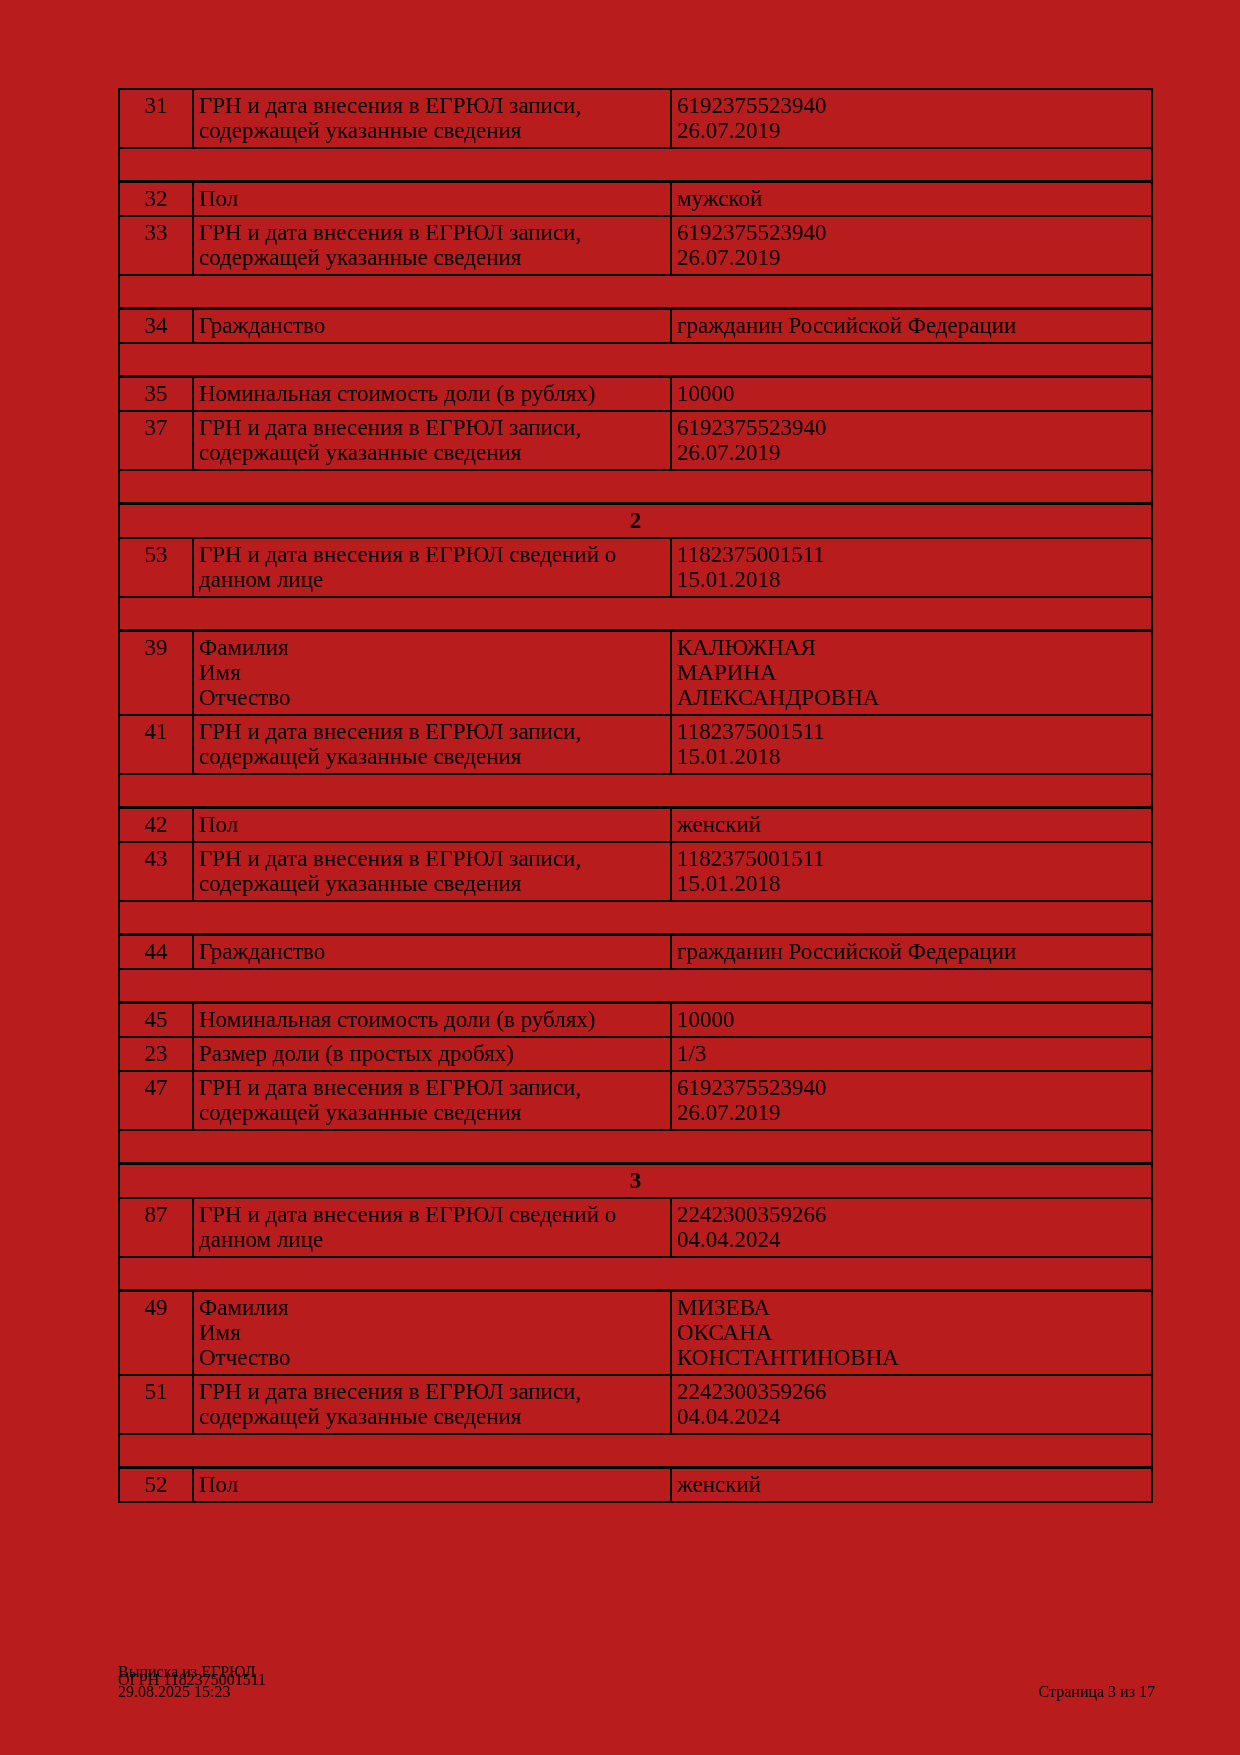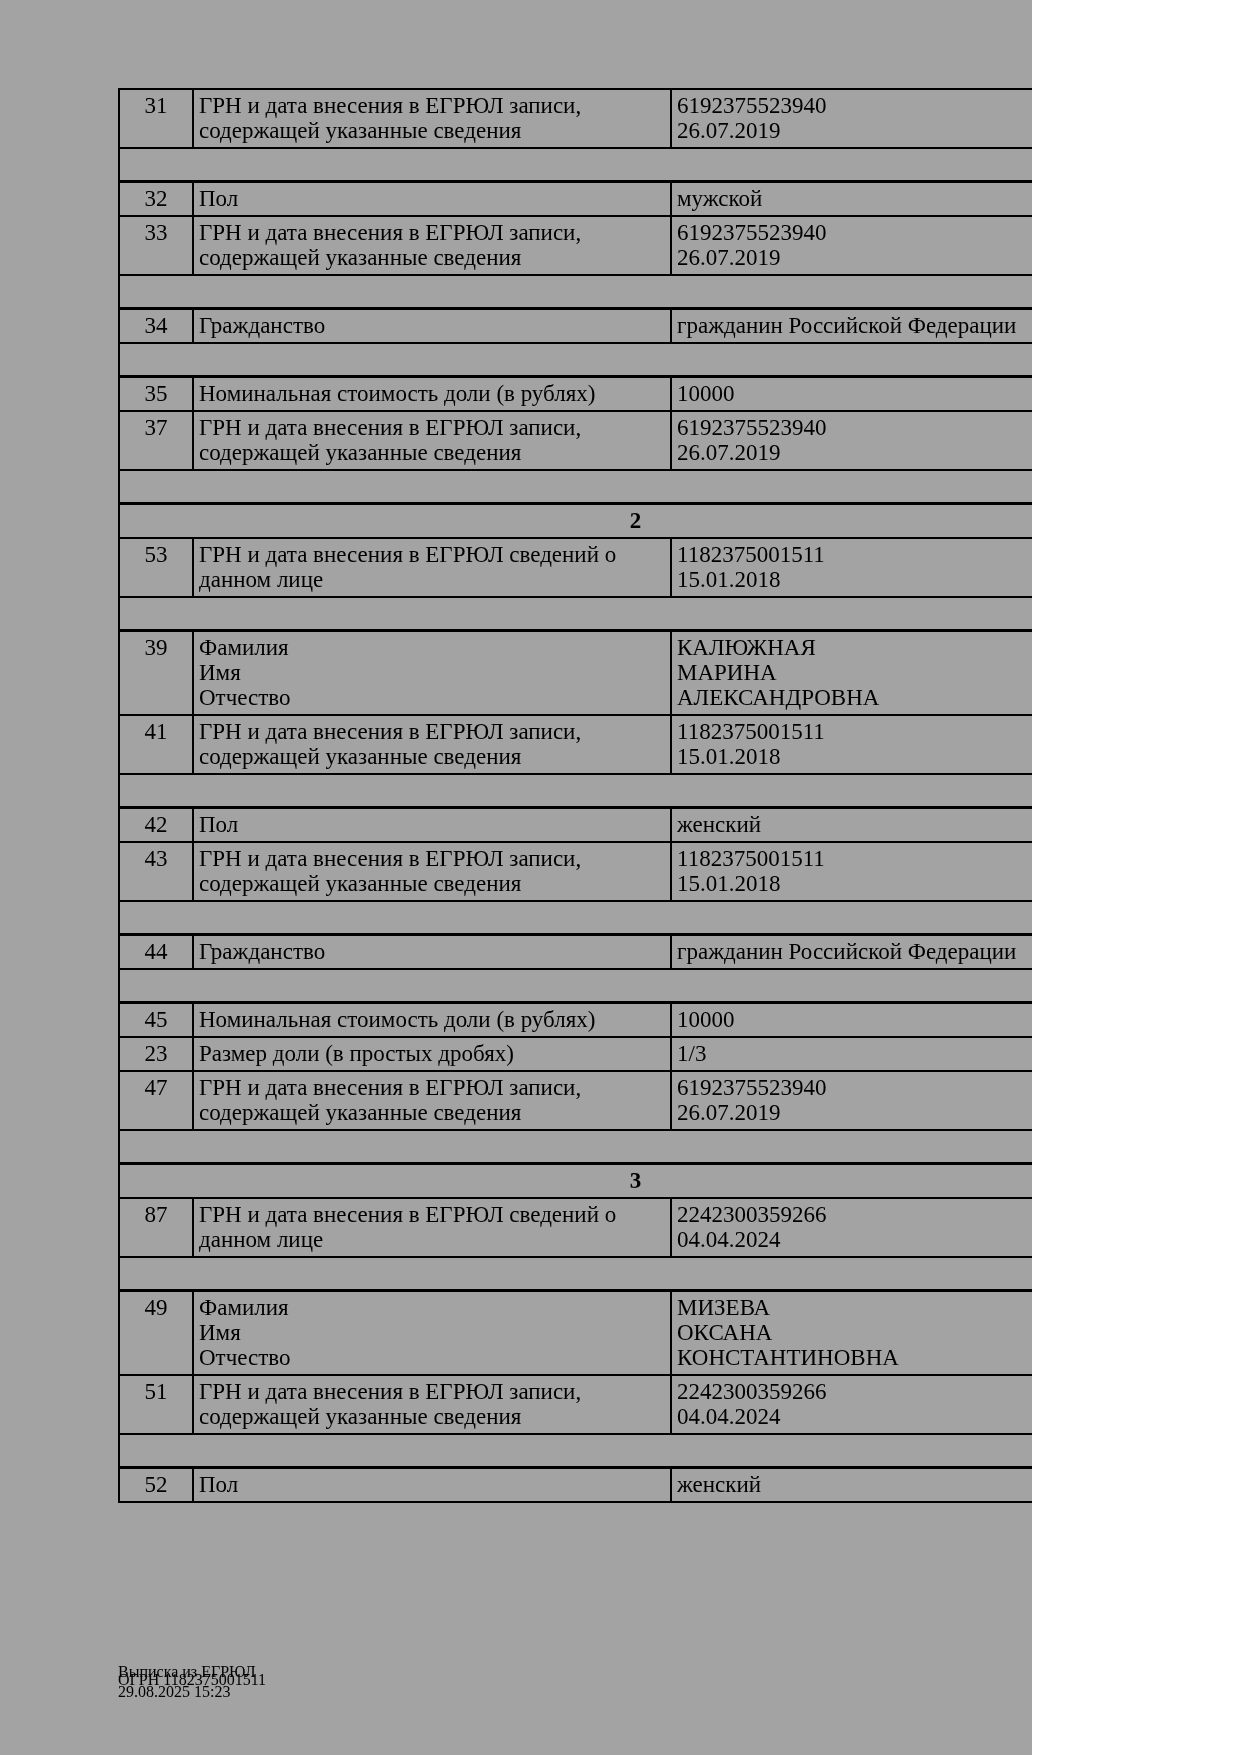--- a/index.html
+++ b/index.html
@@ -5,23 +5,23 @@
   html, body { margin: 0; padding: 0; }
   body {
     width: 1240px;
     height: 1755px;
     background: #ffffff;
     color: #000000;
     font-family: "Liberation Serif", "DejaVu Serif", serif;
   }
   .page {
     position: relative;
-    width: 1032px;
+    width: 1240px;
     height: 1755px;
-    background: #a3a3a3;
+    background: #b91c1c;
     overflow: hidden;
   }
   .table-wrap {
     position: absolute;
     left: 118px;
     top: 88px;
     width: 1035px;
   }
   table.egrul {
     border-collapse: collapse;

